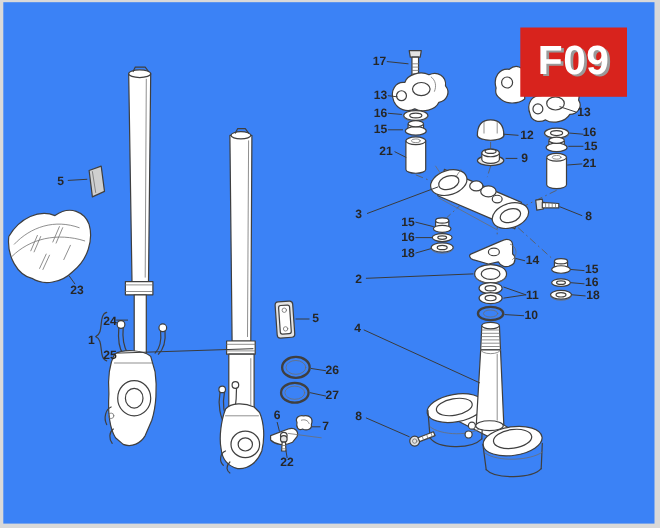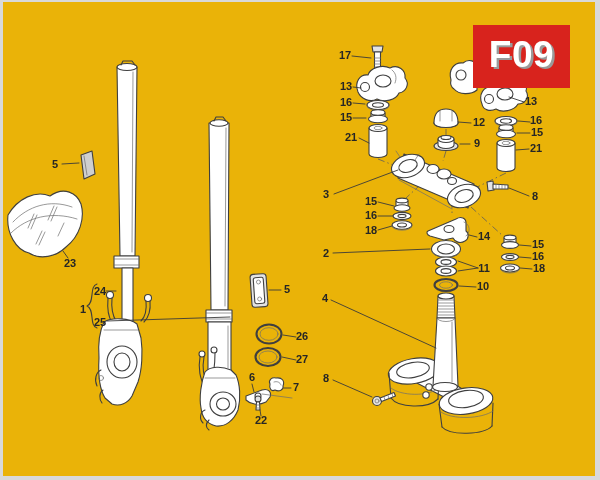--- a/index.html
+++ b/index.html
@@ -1,16 +1,16 @@
 <!DOCTYPE html>
 <html><head>
 <meta charset="utf-8">
 <style>
   html,body{margin:0;padding:0;background:#fff;}
-  .canvas{position:relative;width:600px;height:480px;background:#eab308;overflow:hidden;
+  .canvas{position:relative;width:600px;height:480px;background:#3b82f6;overflow:hidden;
           font-family:"Liberation Sans","DejaVu Sans",sans-serif;}
   svg{display:block;}
   .o   {stroke:#3f3f3f;stroke-width:1.1;fill:none;stroke-linecap:round;stroke-linejoin:round;}
   .f   {stroke:#3f3f3f;stroke-width:1.1;fill:#ffffff;stroke-linejoin:round;stroke-linecap:round;}
   .g   {stroke:#3f3f3f;stroke-width:1.1;fill:#e3e3e3;stroke-linejoin:round;}
   .d5  {stroke:#3f3f3f;stroke-width:1.1;fill:#cfcfcf;stroke-linejoin:round;}
   .th  {stroke:#6d6d6d;stroke-width:0.7;fill:none;stroke-linecap:round;}
   .w2  {stroke:#3f3f3f;stroke-width:2.1;fill:none;}
   .lead{stroke:#3a3a3a;stroke-width:0.9;fill:none;stroke-linecap:round;}
   .dash{stroke:#5c5c5c;stroke-width:0.8;fill:none;stroke-dasharray:7 3 1.5 3;}

